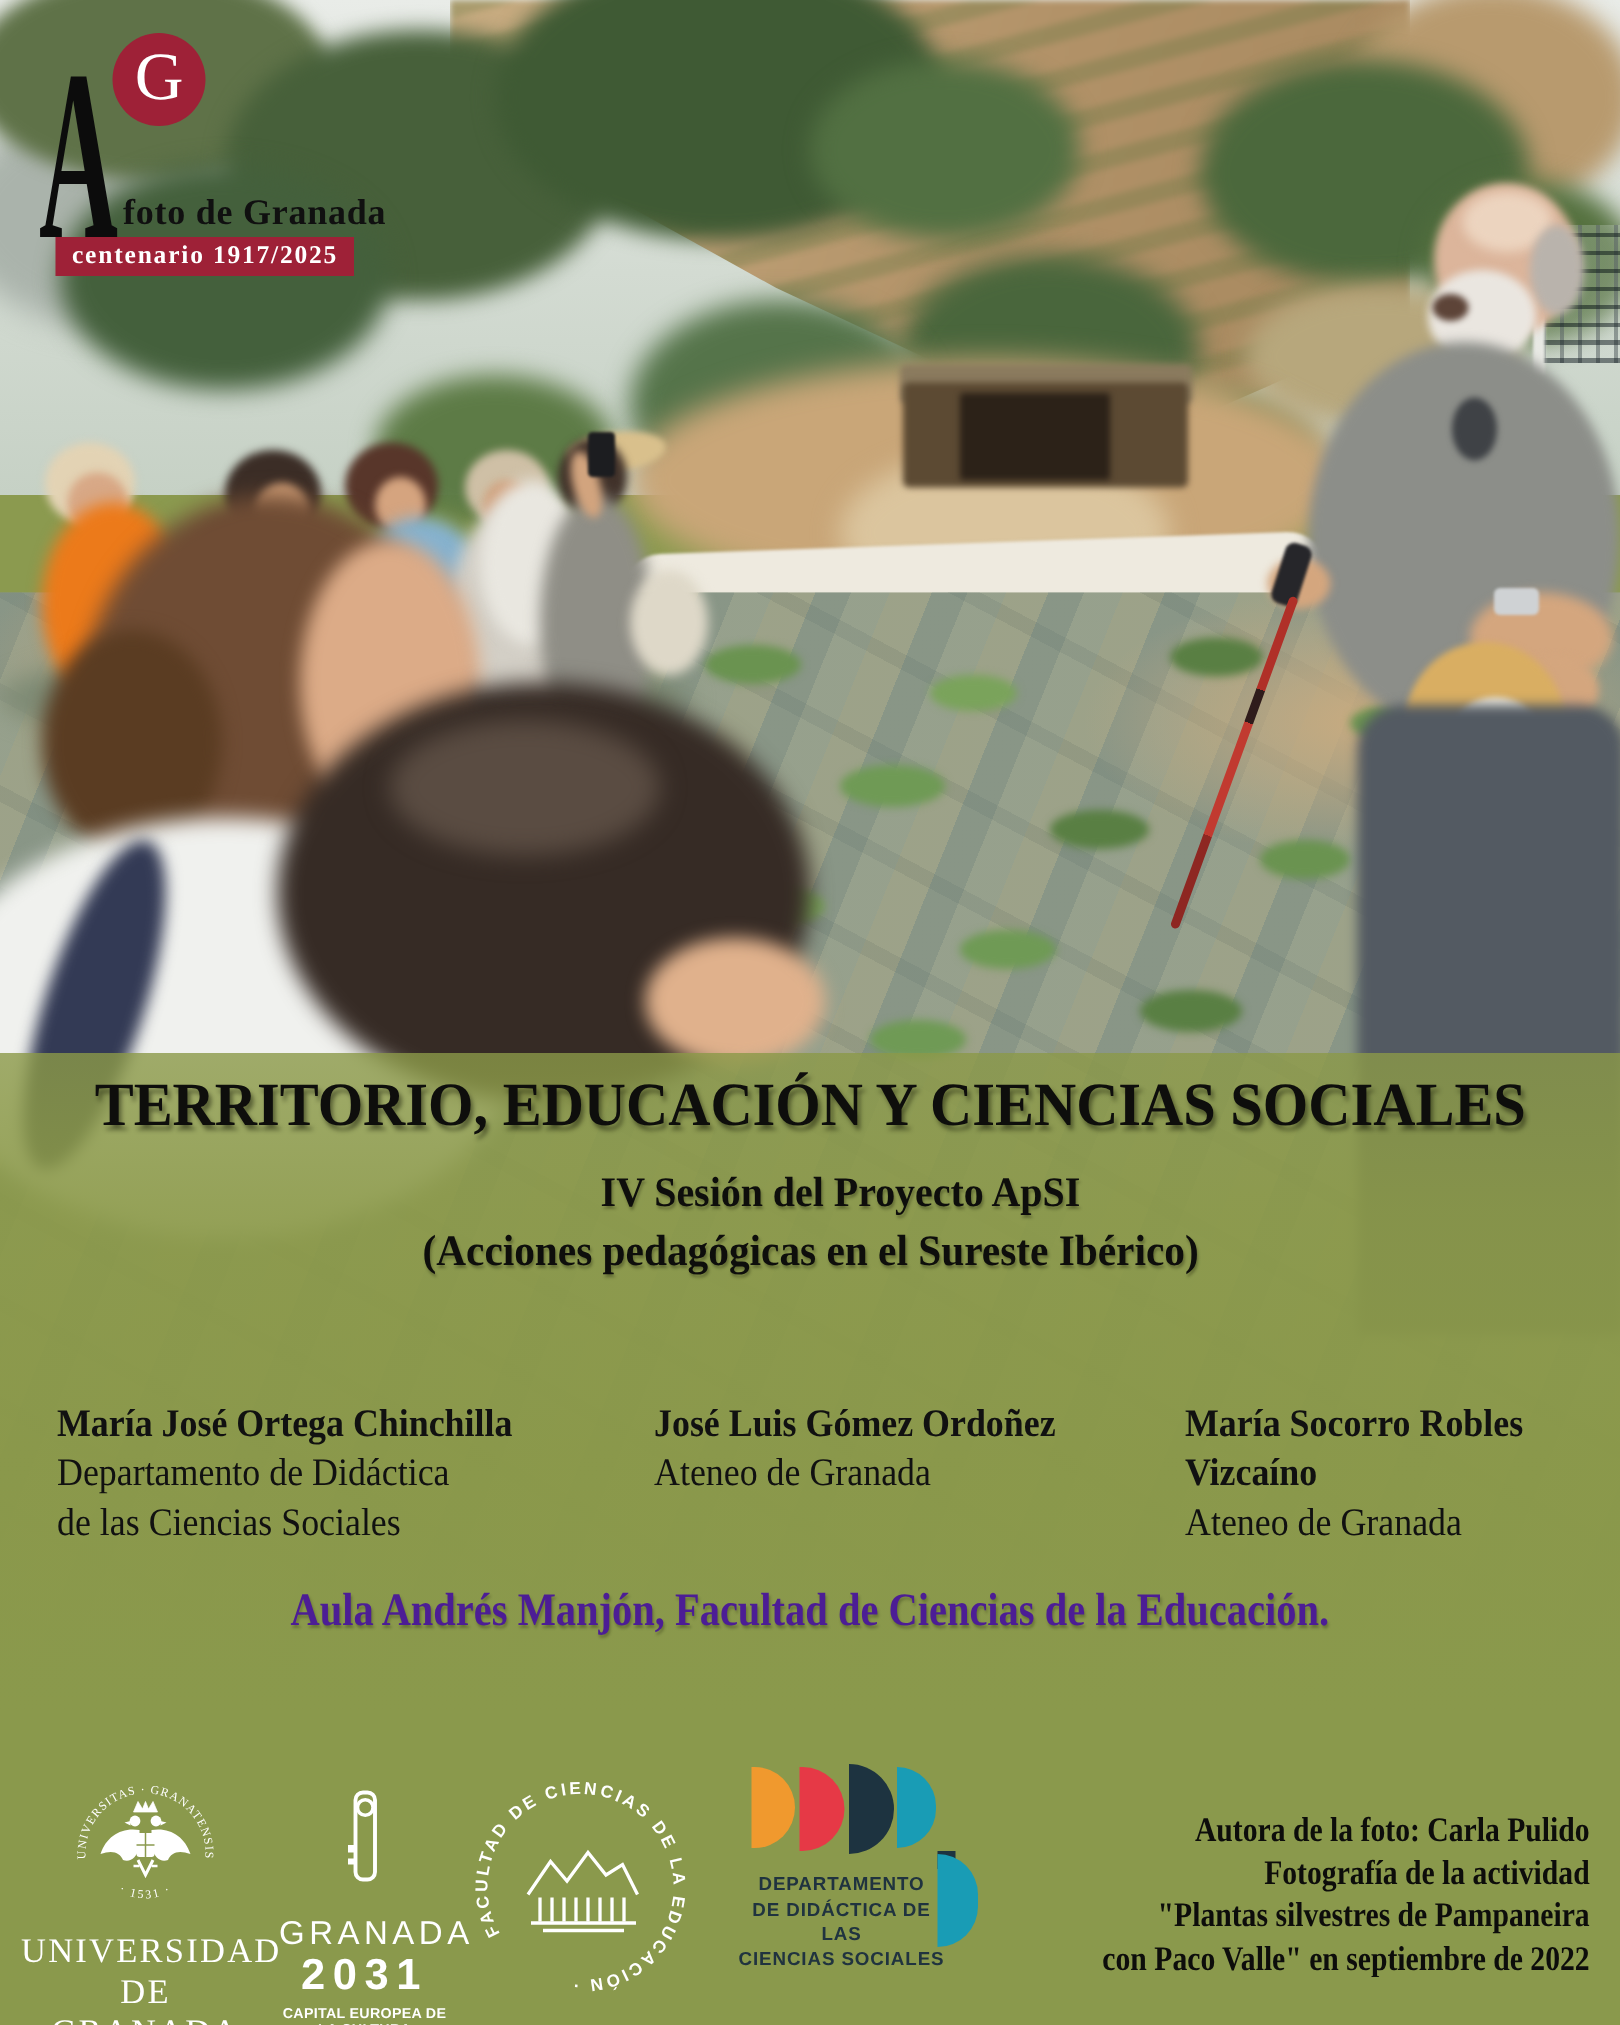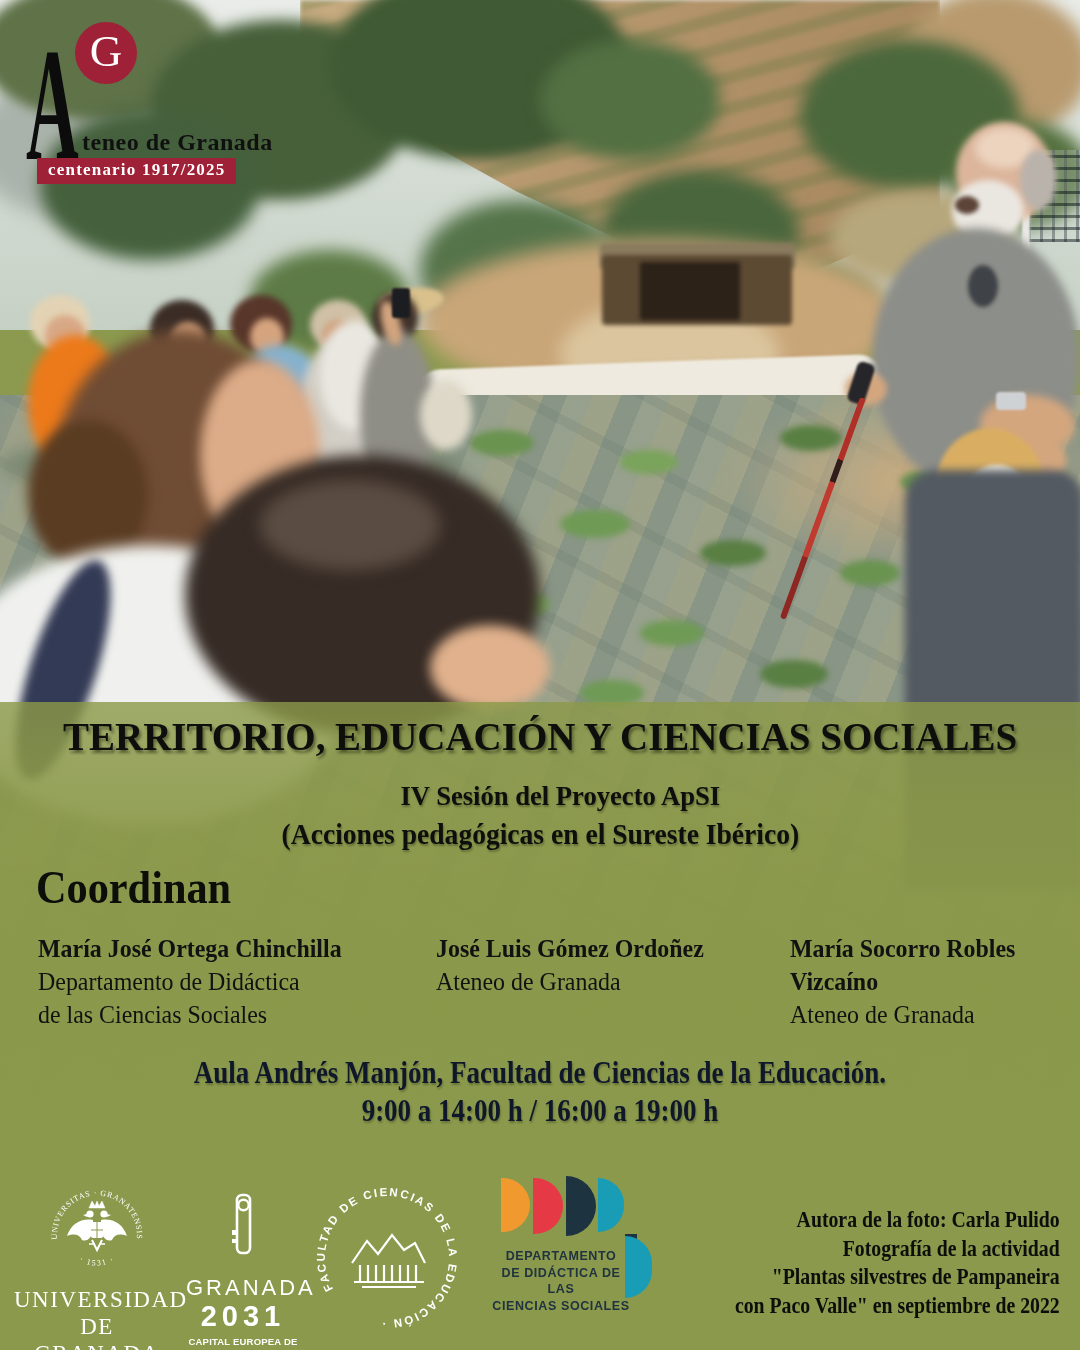--- a/index.html
+++ b/index.html
@@ -54,21 +54,21 @@
   .main-title>span{transform:scaleX(.95);text-shadow:2px 3px 3px rgba(25,30,10,.5);}
   .sub1{top:780px;font-size:28px;font-weight:700;padding-left:40px;}
   .sub2{top:818px;font-size:29px;font-weight:700;}
   .sub1>span,.sub2>span{transform:scaleX(.95);text-shadow:1px 2px 2px rgba(25,30,10,.35);}
   .coordinan{position:absolute;left:36px;top:860px;font-size:47px;font-weight:700;color:#0d0d0a;}
   .coordinan>span{display:inline-block;transform:scaleX(.9);transform-origin:left top;}
   .col{position:absolute;top:932px;transform:scaleX(.92);transform-origin:left top;color:#111;}
   .col .nm{font-size:26px;font-weight:700;line-height:33px;white-space:nowrap;}
   .col .af{font-size:26px;font-weight:400;line-height:33px;white-space:nowrap;}
   .col1{left:38px;} .col2{left:436px;} .col3{left:790px;}
-  .venue{position:absolute;left:0;top:1054px;width:1080px;text-align:center;color:#0f172a;}
+  .venue{position:absolute;left:0;top:1054px;width:1080px;text-align:center;color:#4c1d95;}
   .venue div{font-size:31px;font-weight:700;line-height:38px;}
   .venue div>span{display:inline-block;white-space:nowrap;transform:scaleX(.87);
     text-shadow:1px 2px 2px rgba(25,30,10,.3);}
   
   .ugr{position:absolute;left:14px;top:1186px;width:166px;text-align:center;color:#fff;}
   .ugr .nm1,.ugr .nm2{font-size:23px;letter-spacing:1.5px;line-height:27px;font-weight:400;}
   .g31{position:absolute;left:186px;top:1192px;width:114px;text-align:center;color:#fff;
     font-family:"Liberation Sans","DejaVu Sans",sans-serif;}
   .g31 .city{font-size:22px;font-weight:400;letter-spacing:3px;margin-top:15px;}
   .g31 .year{font-size:29px;font-weight:700;letter-spacing:5px;line-height:30px;}
@@ -186,48 +186,46 @@
   </div>
 
   <div class="overlay"></div>
 
   <div class="content">
 
     <div class="brand-a">A</div>
     <div class="g-circle">
         <span>G</span>
       </div>
-    <div class="brand-rest">teneo de Granada</div>
+    <div class="brand-rest">foto de Granada</div>
     <div class="brand-banner">centenario 1917/2025</div>
 
 
     <div class="titleline main-title"><span>TERRITORIO, EDUCACIÓN Y CIENCIAS SOCIALES</span></div>
     <div class="titleline sub1"><span>IV Sesión del Proyecto ApSI</span></div>
     <div class="titleline sub2"><span>(Acciones pedagógicas en el Sureste Ibérico)</span></div>
 
-    <div class="coordinan"><span>Coordinan</span></div>
 
     <div class="col col1">
       <div class="nm">María José Ortega Chinchilla</div>
       <div class="af">Departamento de Didáctica</div>
       <div class="af">de las Ciencias Sociales</div>
     </div>
     <div class="col col2">
       <div class="nm">José Luis Gómez Ordoñez</div>
       <div class="af">Ateneo de Granada</div>
     </div>
     <div class="col col3">
       <div class="nm">María Socorro Robles</div>
       <div class="nm">Vizcaíno</div>
       <div class="af">Ateneo de Granada</div>
     </div>
 
     <div class="venue">
       <div><span>Aula Andrés Manjón, Facultad de Ciencias de la Educación.</span></div>
-      <div><span>9:00 a 14:00 h / 16:00 a 19:00 h</span></div>
     </div>
 
     <div class="ugr">
       <svg width="96" height="96" viewBox="0 0 96 96">
         <defs>
           <path id="ugrTop" d="M10,62 A40,40 0 1 1 86,62"></path>
           <path id="ugrBot" d="M16,60 A36,36 0 0 0 80,60"></path>
         </defs>
         <text fill="#ffffff" font-size="8" letter-spacing="0.8" font-family="Liberation Serif,serif">
           <textPath href="#ugrTop" startOffset="50%" text-anchor="middle">UNIVERSITAS · GRANATENSIS</textPath>

